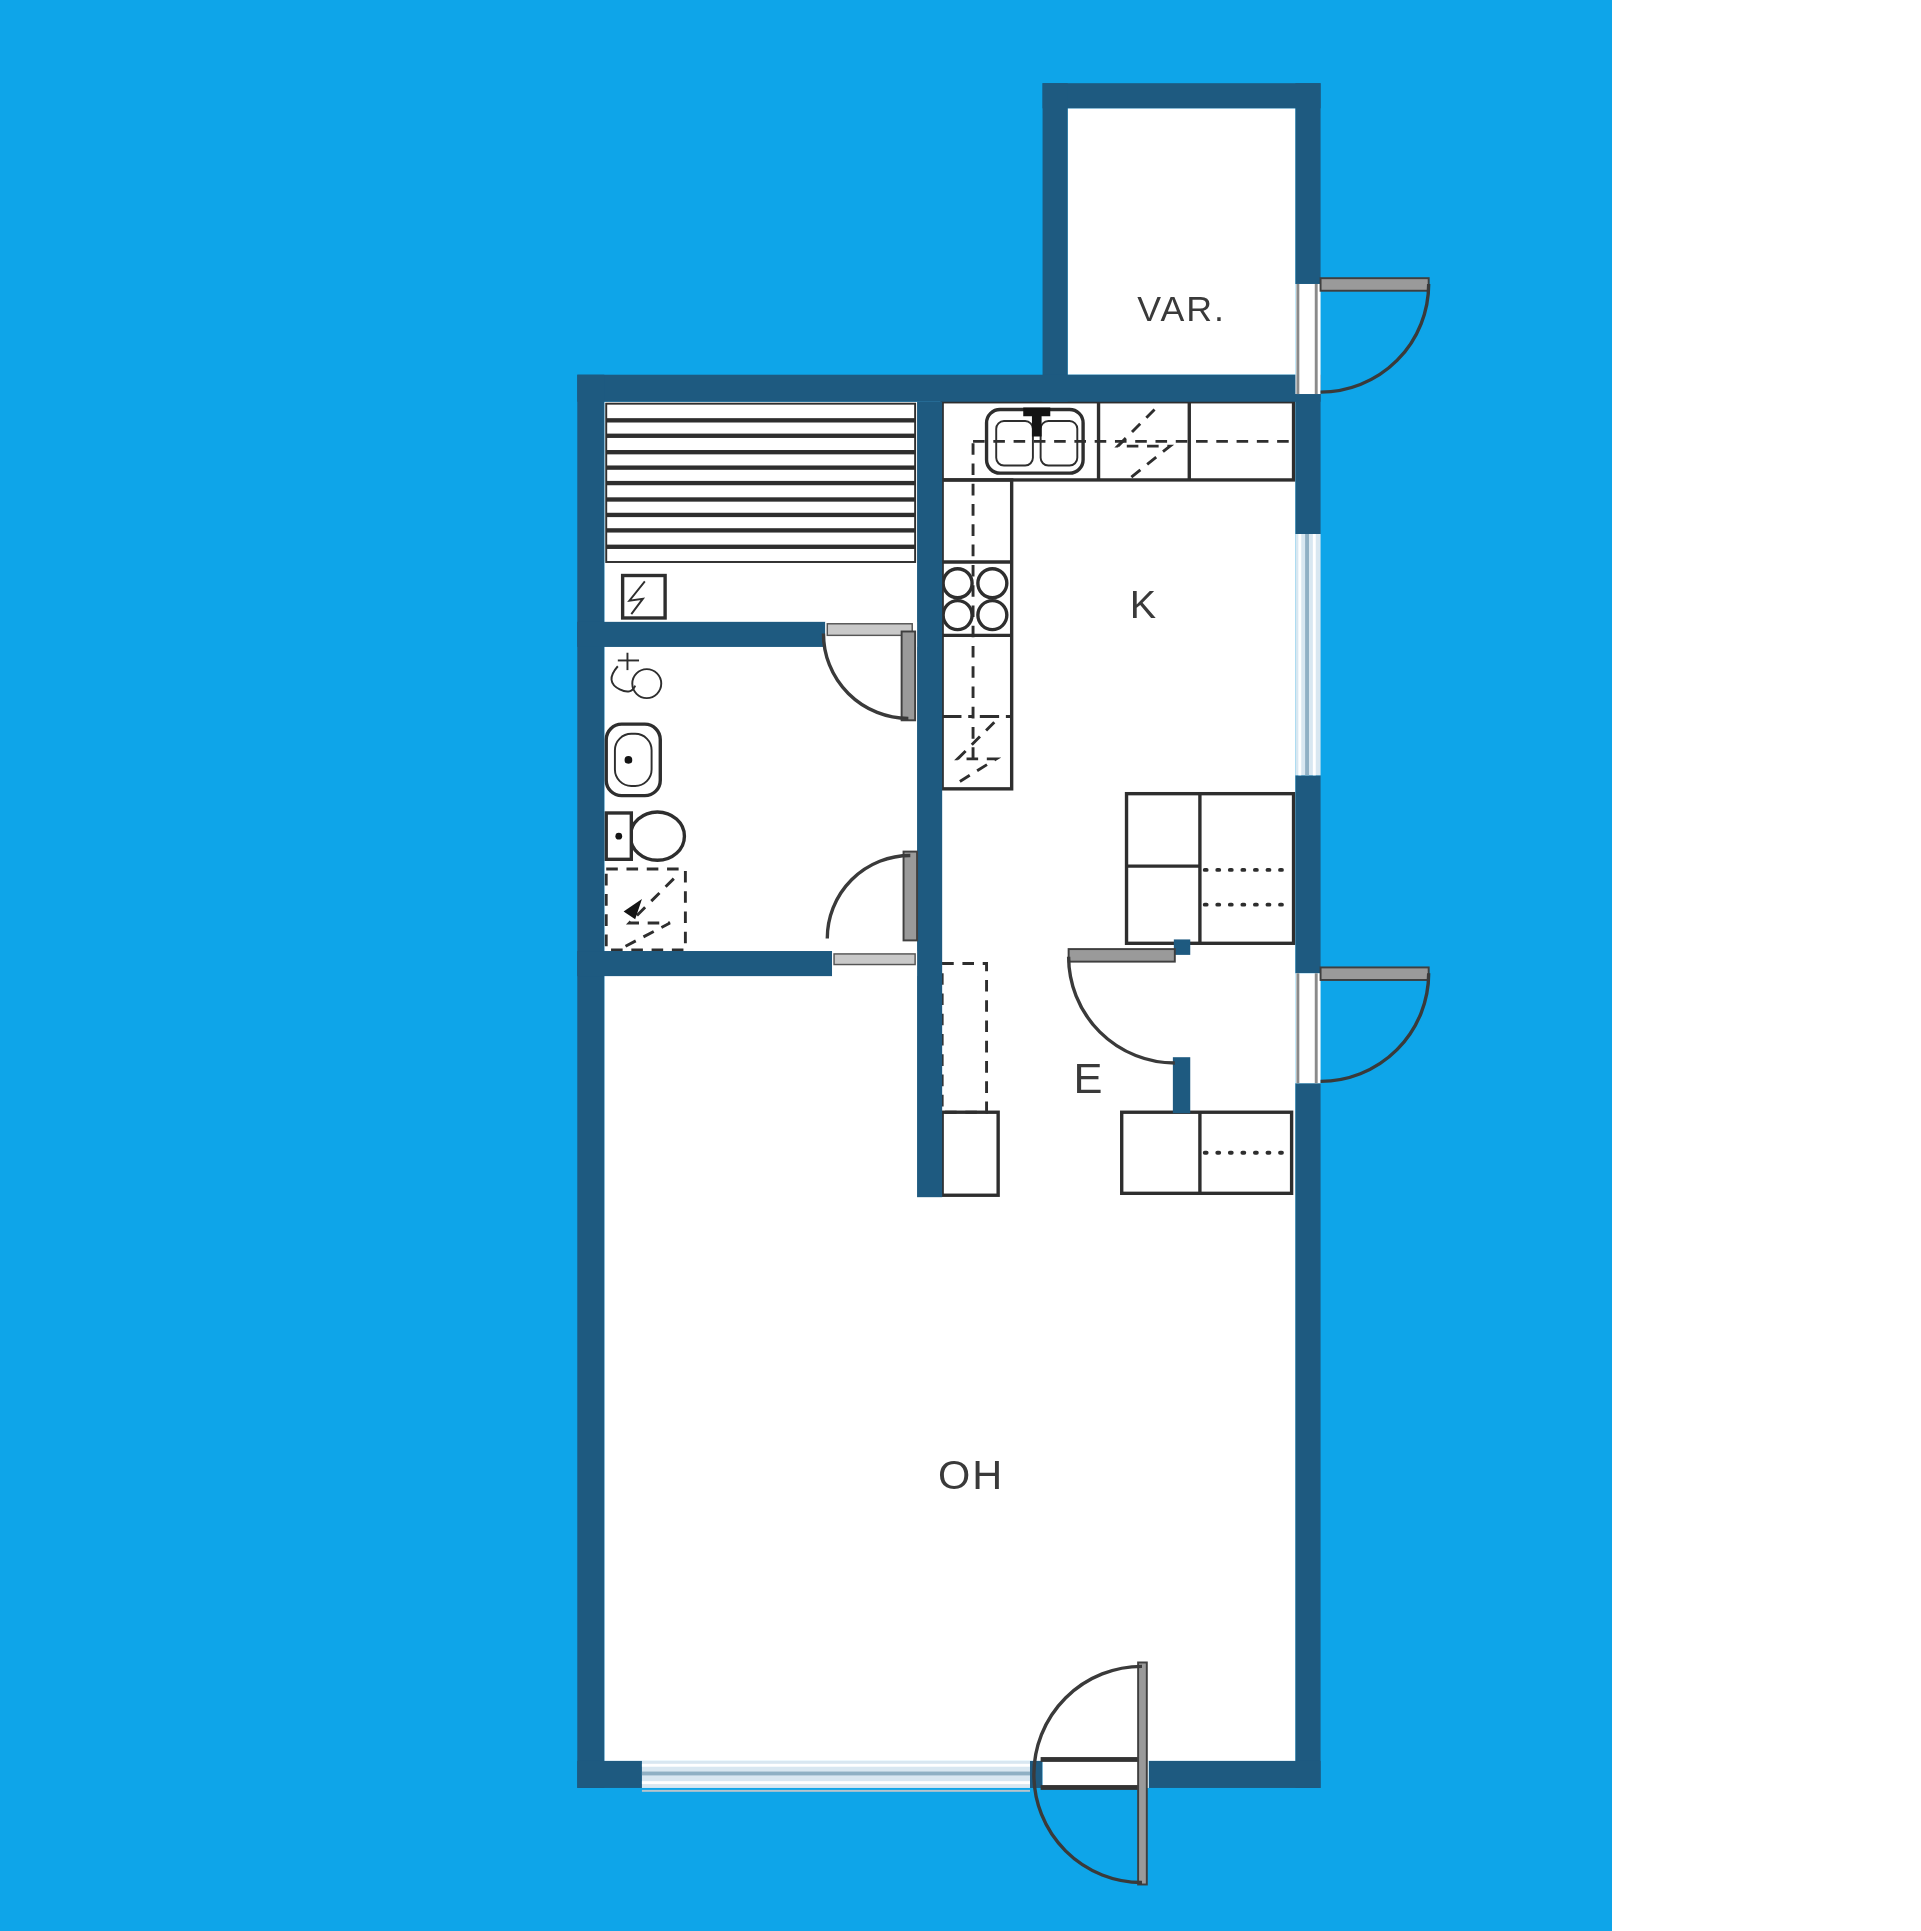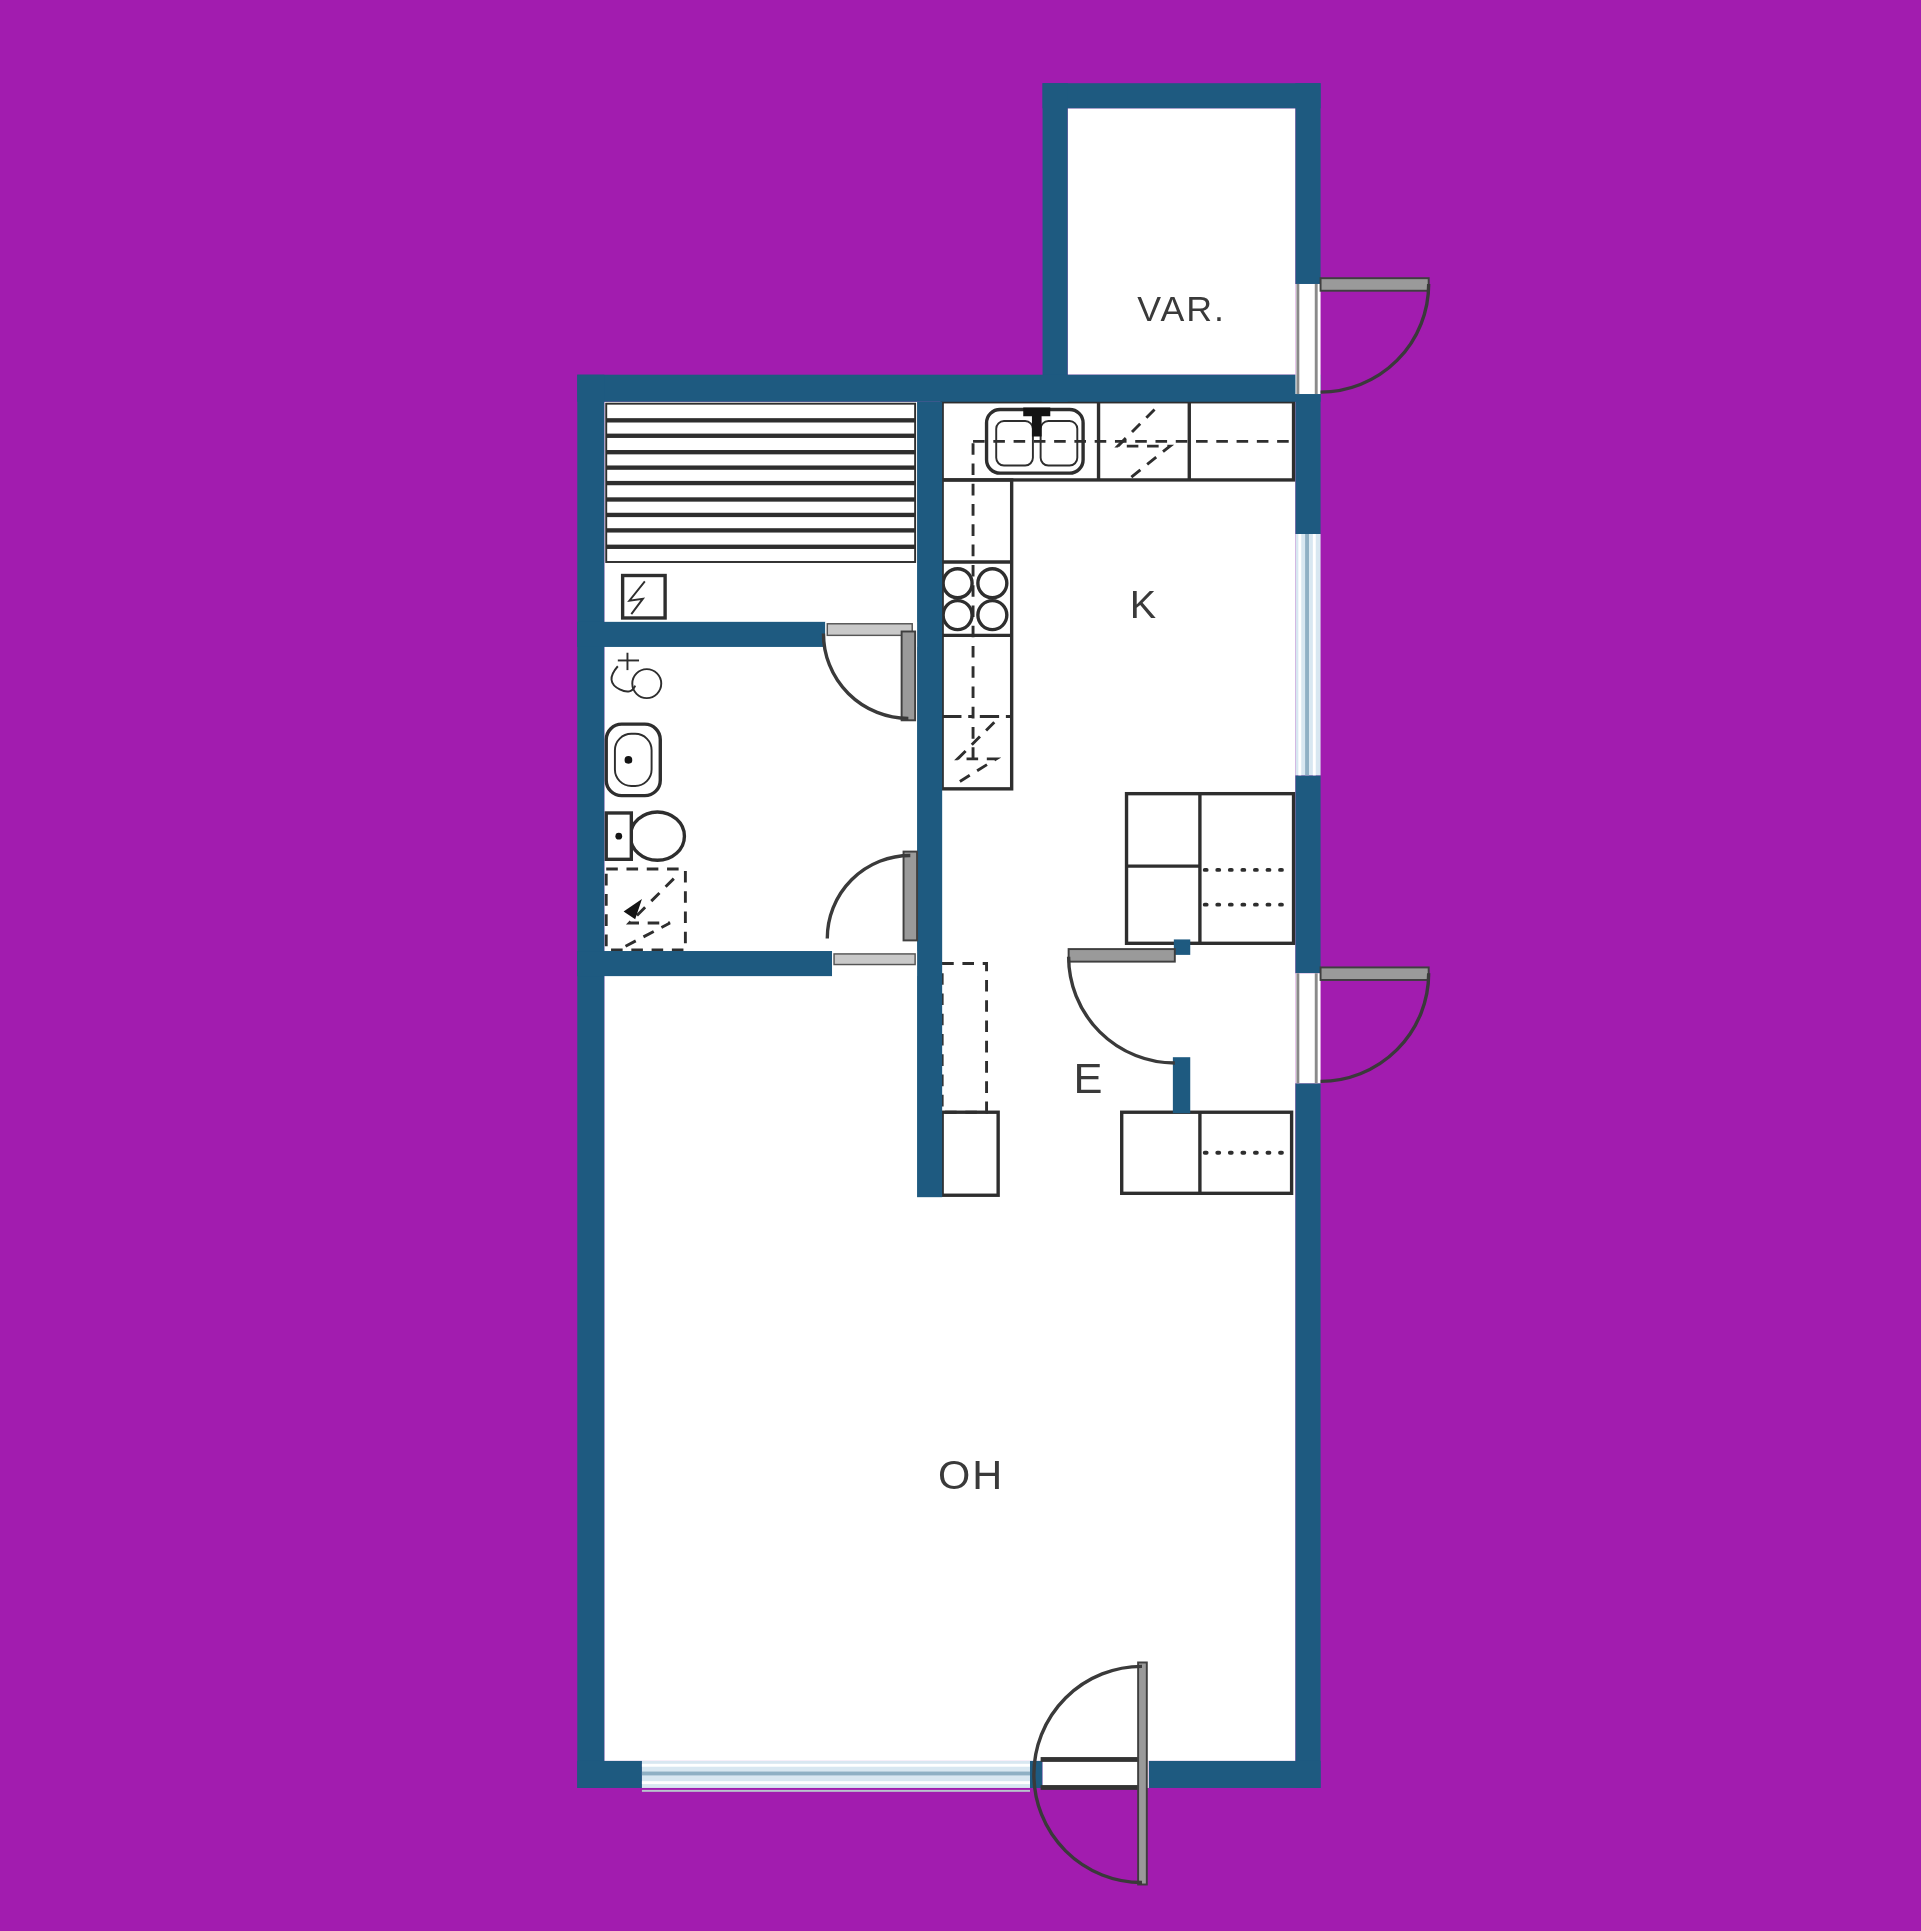--- a/index.html
+++ b/index.html
@@ -1,16 +1,16 @@
 <!DOCTYPE html>
 <html style="--wall: #1e5a80; --line: #2e2e2e; --door_leaf: #9a9a9a; --window_glass: #d8e7f1; --window_line: #8fb0c4; --label: #3a3a3a; --floor: #ffffff;"><head>
 <meta charset="utf-8">
 <style>
   html,body{margin:0;padding:0;background:#ffffff;}
-  .stage{position:relative;width:1921px;height:1931px;background:#a21caf;overflow:hidden;
+  .stage{position:relative;width:1612px;height:1931px;background:#0ea5e9;overflow:hidden;
          font-family:"Liberation Sans",sans-serif;}
   svg{position:absolute;left:0;top:0;}
   .floor{fill:#ffffff;}
   .wall{fill:var(--wall,#1e5a80);}
   .outline{fill:none;stroke:var(--line,#2e2e2e);stroke-width:3.5;}
   .outline2{fill:none;stroke:var(--line,#2e2e2e);stroke-width:2;}
   .wfill{fill:#ffffff;stroke:var(--line,#2e2e2e);stroke-width:3.5;}
   .stripe{fill:var(--line,#2e2e2e);}
   .dash{fill:none;stroke:var(--line,#2e2e2e);stroke-width:3;stroke-dasharray:12 9;}
   .dashdot{fill:none;stroke:var(--line,#2e2e2e);stroke-width:3;stroke-dasharray:20 7 5 7;}

